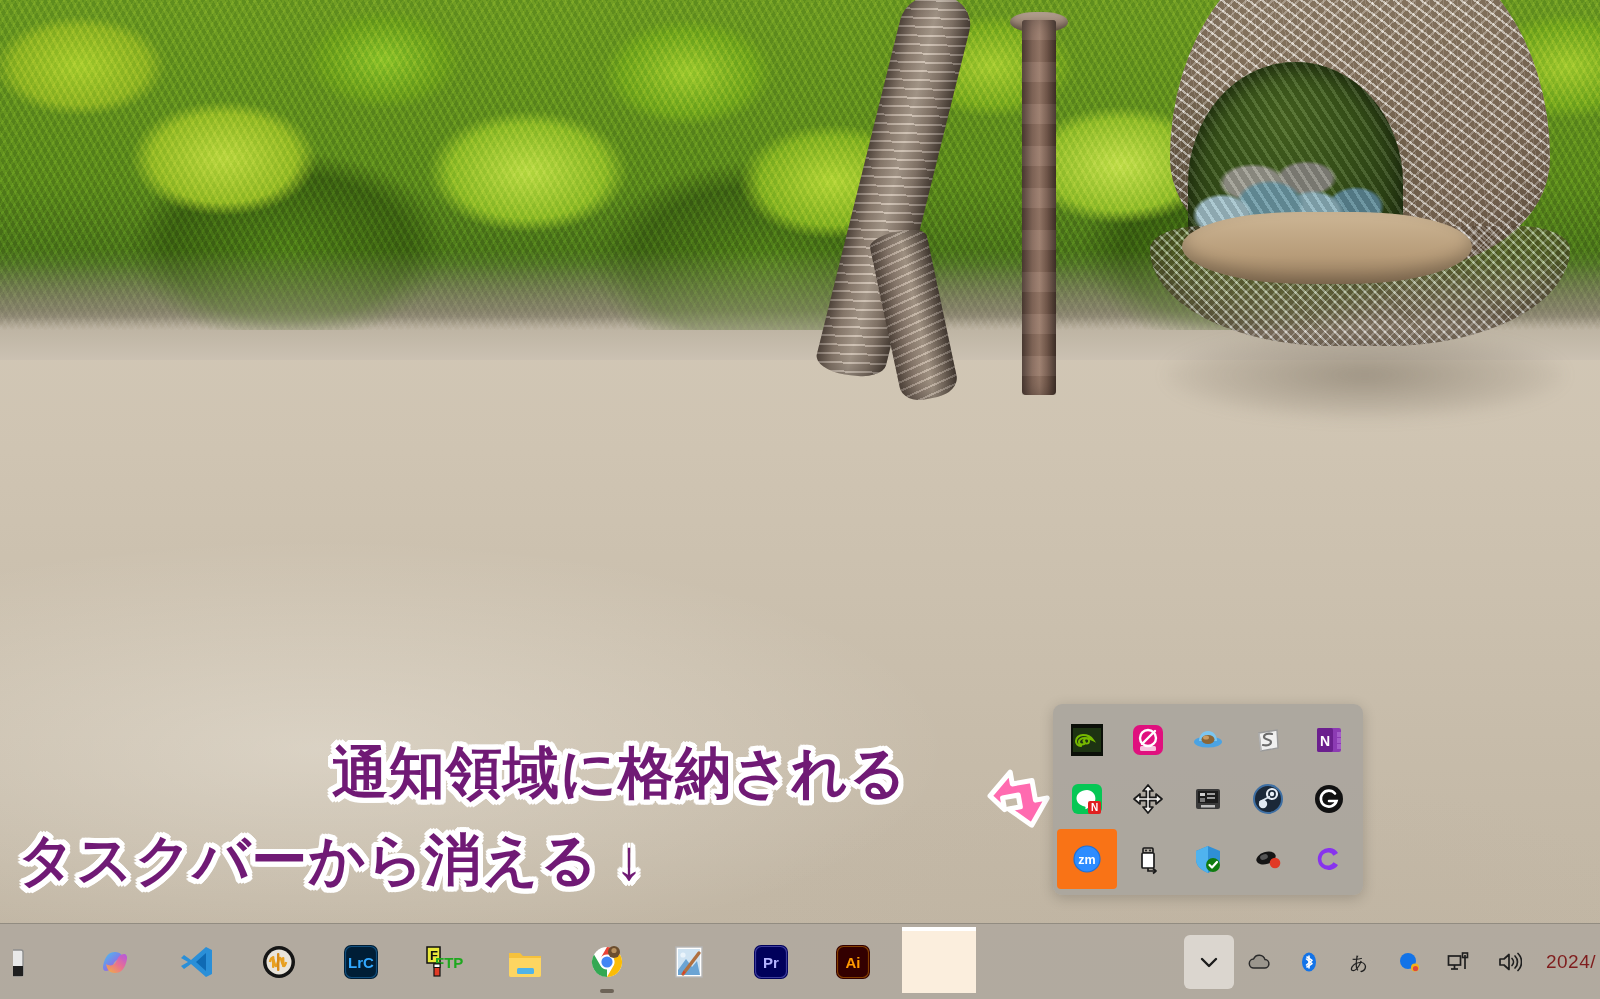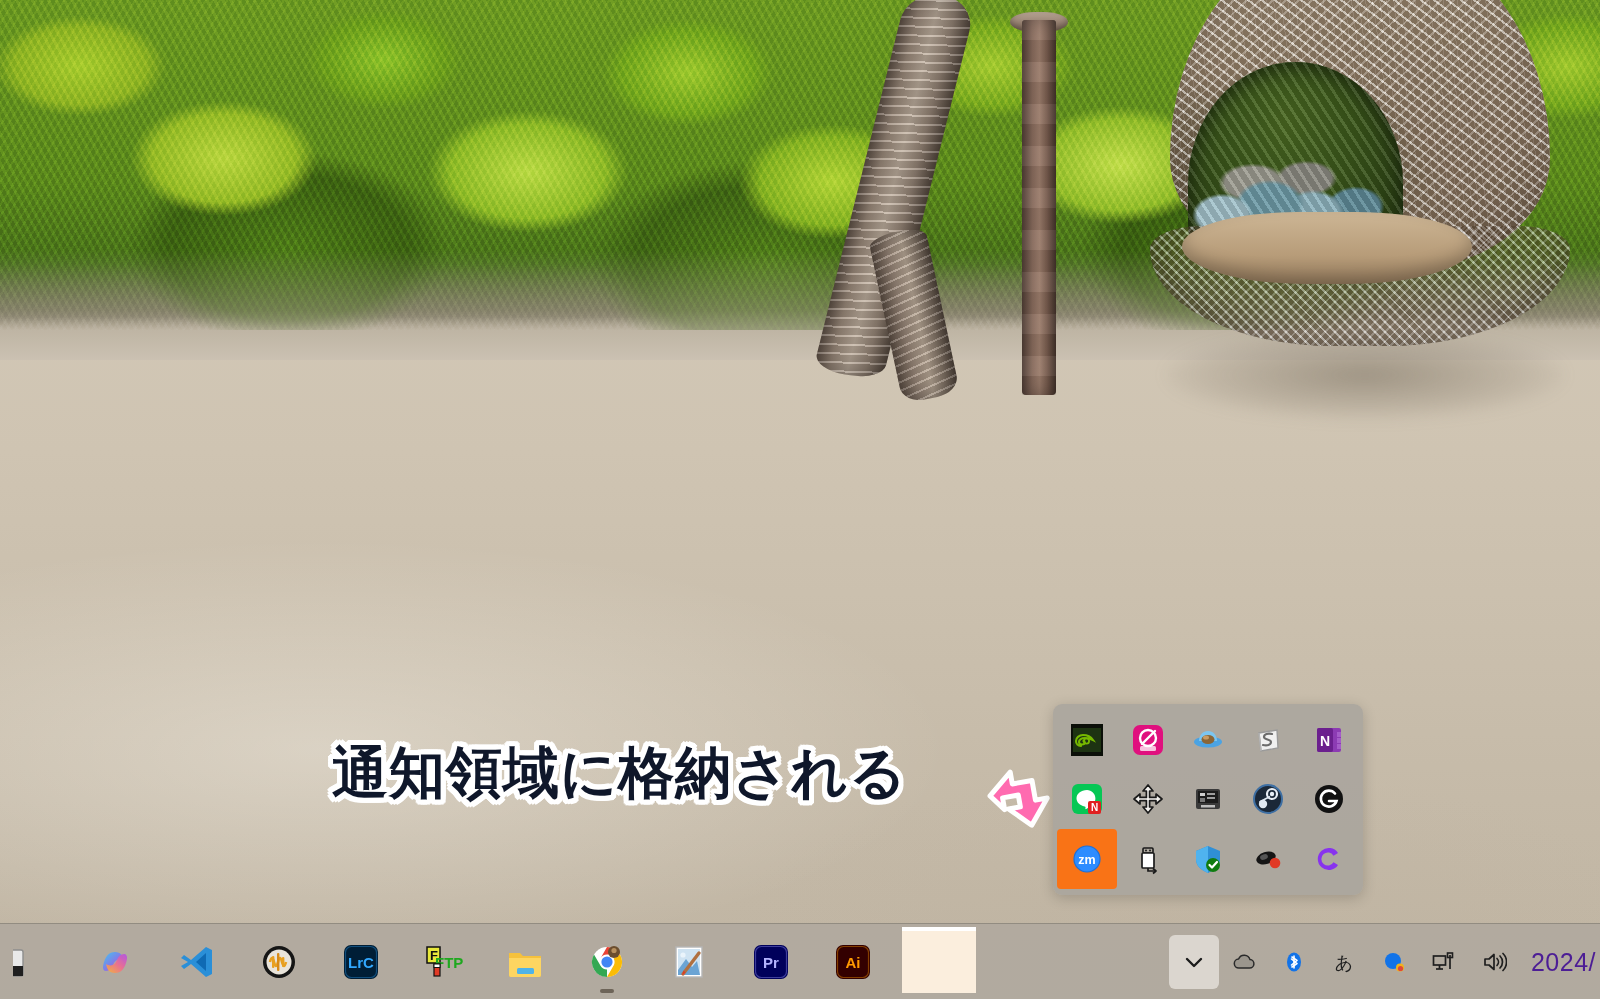--- a/index.html
+++ b/index.html
@@ -161,21 +161,21 @@
   .pod-shadow {
     position:absolute; left:1165px; top:330px; width:400px; height:90px;
     border-radius:50%;
     background:radial-gradient(ellipse at center, rgba(105,95,80,.48) 0%, rgba(120,110,95,.18) 55%, transparent 76%);
     filter:blur(7px);
   }
 
   
   .anno {
     position:absolute;
-    color:#0f172a;
+    color:#701a75;
     font-weight:bold;
     letter-spacing:1px;
     white-space:nowrap;
     text-shadow:
       -4px -4px 0 #fff,  4px -4px 0 #fff, -4px  4px 0 #fff,  4px  4px 0 #fff,
       -5px  0   0 #fff,  5px  0   0 #fff,  0   -5px 0 #fff,  0    5px 0 #fff,
       -3px -5px 0 #fff,  3px -5px 0 #fff, -3px  5px 0 #fff,  3px  5px 0 #fff,
       -5px -3px 0 #fff,  5px -3px 0 #fff, -5px  3px 0 #fff,  5px  3px 0 #fff;
   }
   #anno-tray  { left:332px; top:736px; font-size:56px; }
@@ -234,21 +234,21 @@
     position:absolute; right:0; top:0; height:76px;
     display:flex; align-items:center; gap:0px; padding-right:4px;
   }
   .tray-btn {
     width:50px; height:54px; display:flex; align-items:center; justify-content:center;
     border-radius:6px;
   }
   .tray-btn.active { background:rgba(222,218,211,.92); }
   .tray-ic-sm { width:26px; height:26px; display:block; }
   #clock {
-    font-size:25px; color:#4c1d95; padding-left:12px; padding-right:0px;
+    font-size:19px; color:#7f1d1d; padding-left:12px; padding-right:0px;
     letter-spacing:.5px; line-height:1.15; white-space:nowrap;
   }
 </style>
 </head>
 <body>
 
 <div id="screen">
 
   <div class="wallpaper">
     <div class="sand"></div>
@@ -264,20 +264,21 @@
       <div class="pod-opening">
         <div class="cushions"></div>
       </div>
       <div class="pod-base"></div>
       <div class="pod-seat"></div>
     </div>
   </div>
 
   <div class="anno" id="anno-tray">通知領域に格納される</div>
 
+  <div class="anno" id="anno-task">タスクバーから消える ↓</div>
 
   <svg class="arrow-diag" viewBox="0 0 70 70">
     <path d="M6 26 L30 6 L30 18 L50 18 L50 38 L62 38 L42 62 L22 42 L34 42 L34 30 L18 30 L18 42 Z" transform="rotate(-10 34 34)" fill="#ff6bb0" stroke="#ffffff" stroke-width="5" stroke-linejoin="round"></path>
   </svg>
 
   <div id="tray-flyout">
 
     <div class="tray-cell">
       <svg class="tray-ic" viewBox="0 0 32 32">
         <rect width="32" height="32" fill="#0b0f08"></rect>

